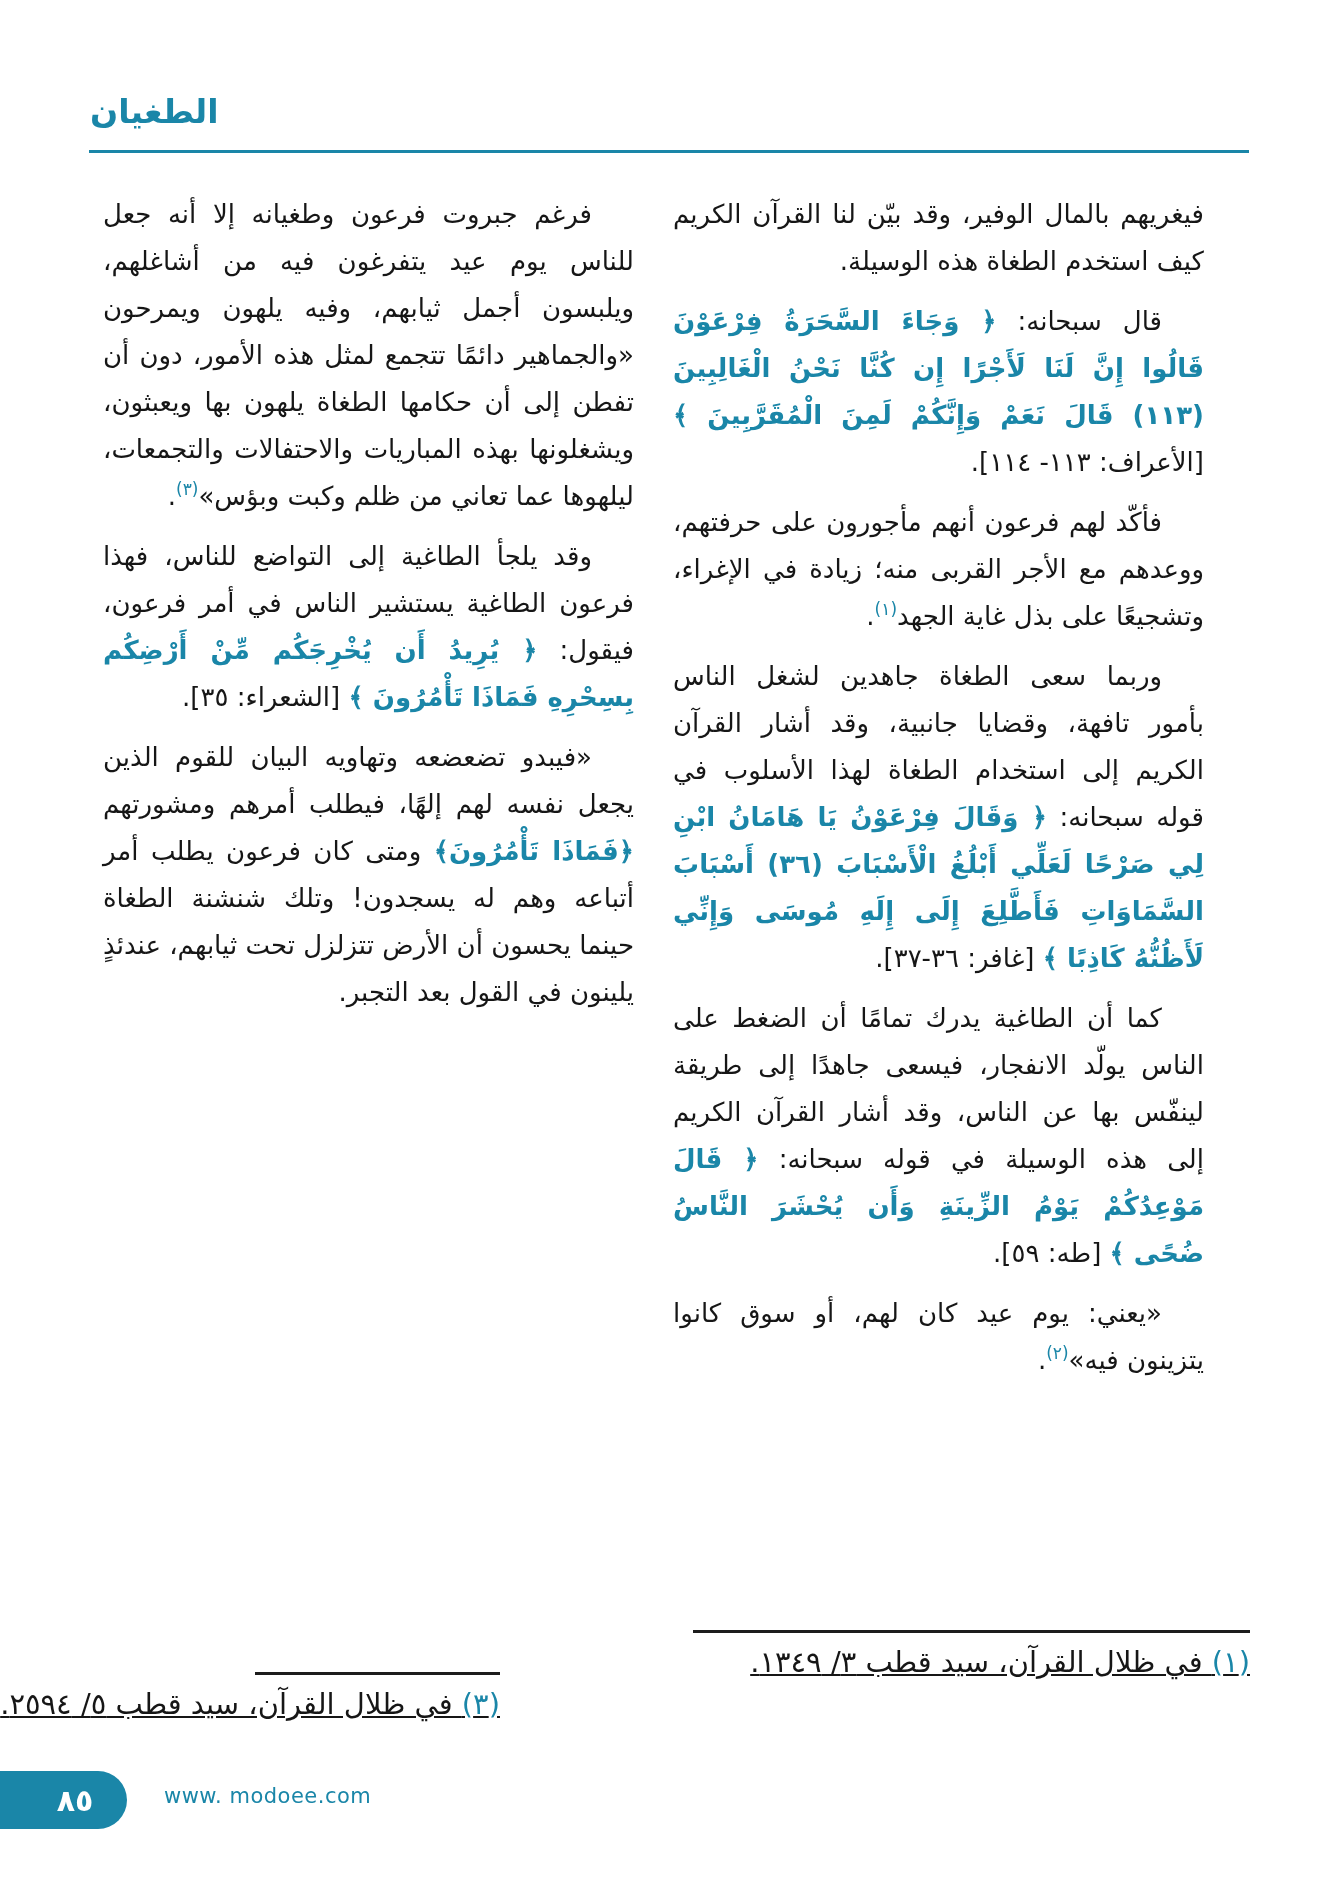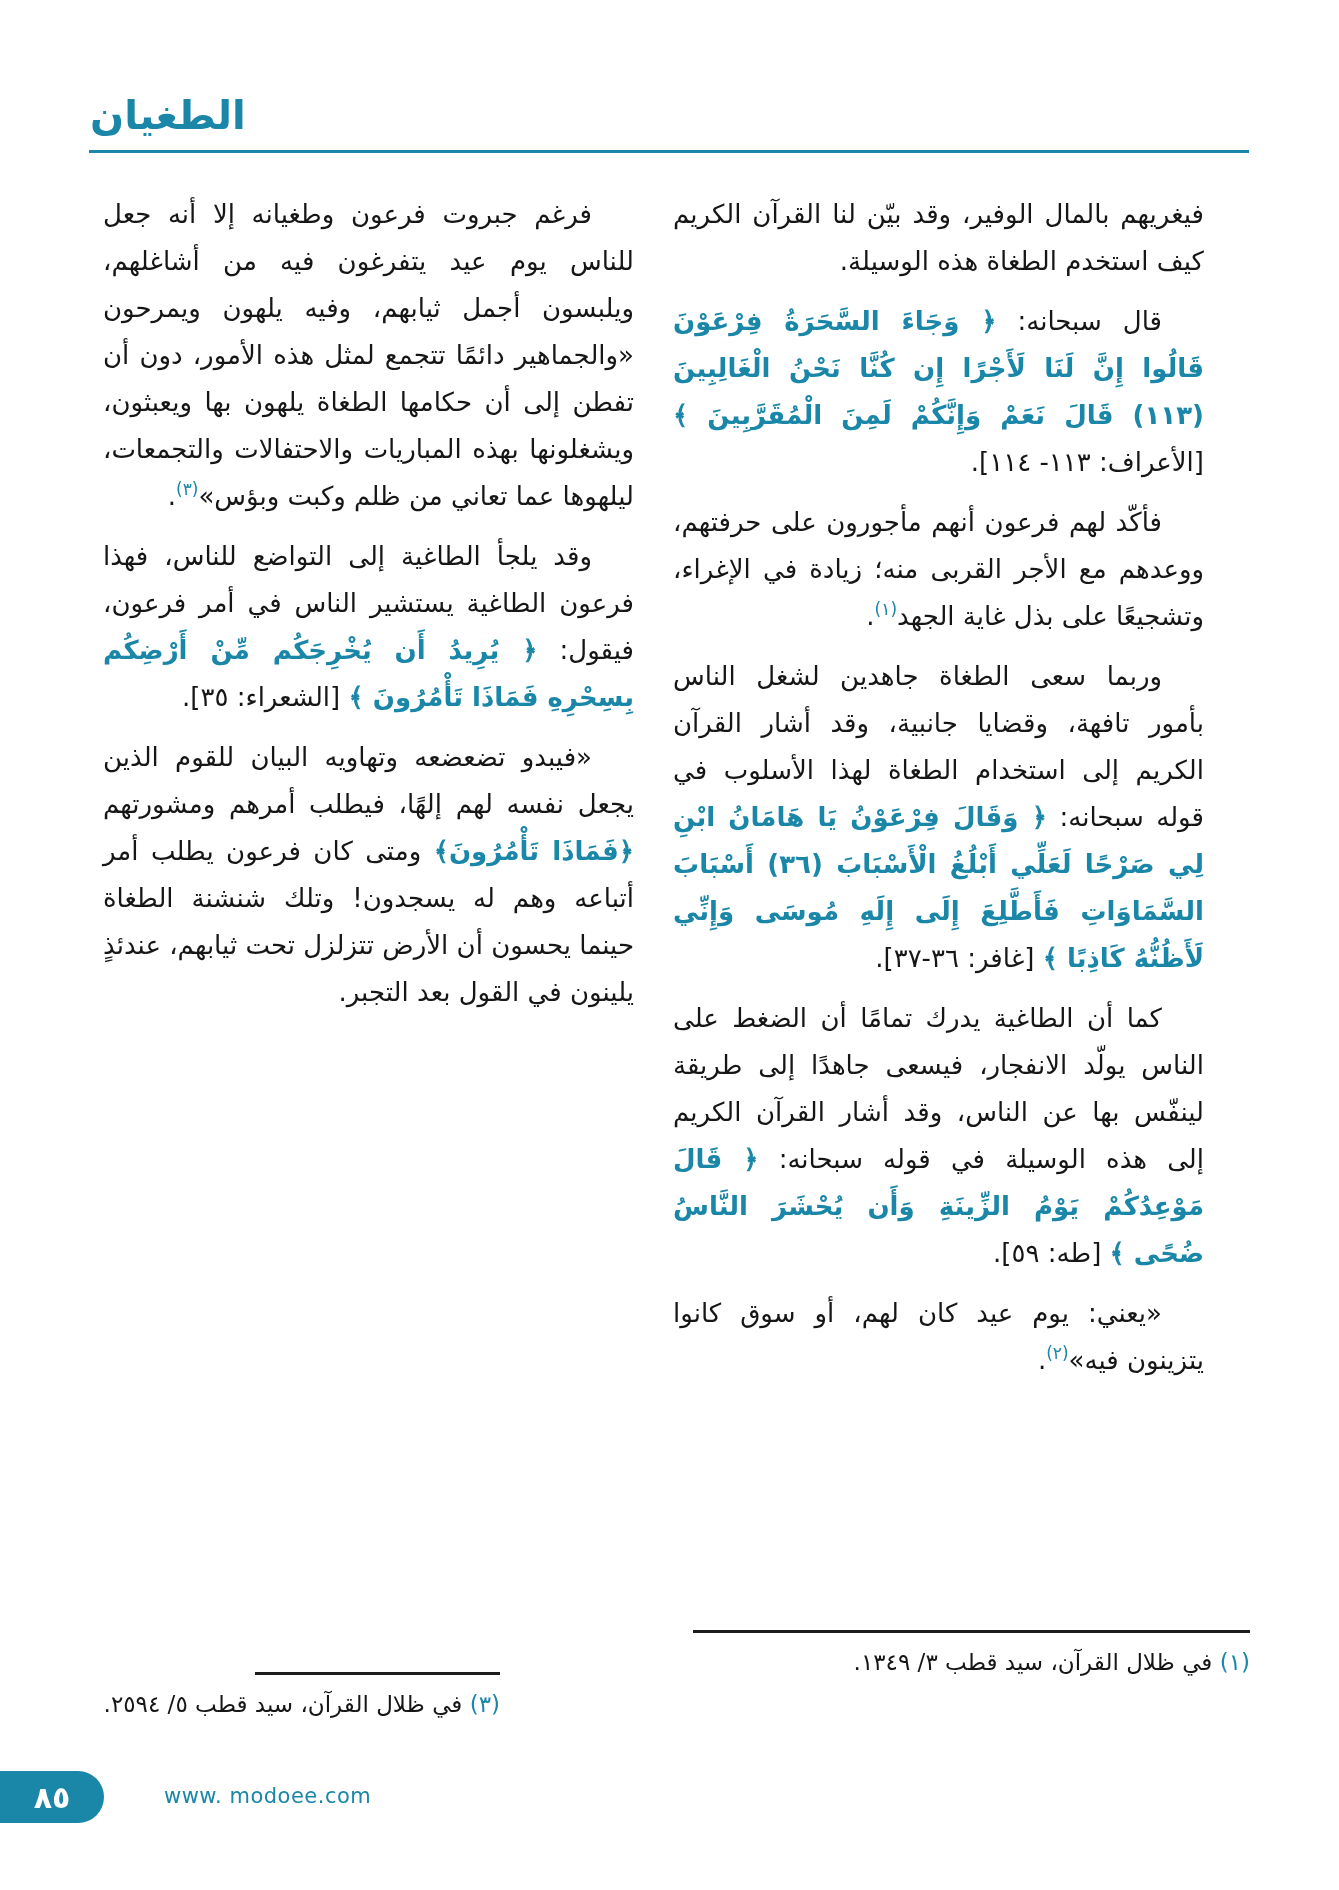--- a/index.html
+++ b/index.html
@@ -15,21 +15,21 @@
     font-family: "DejaVu Sans", sans-serif;
     overflow: hidden;
     direction: rtl;
   }
   
   .header-title {
     position: absolute;
     left: 90px;
     top: 92px;
     color: var(--accent, #1a86a8);
-    font-size: 40px;
+    font-size: 33px;
     font-weight: bold;
     direction: rtl;
   }
   .header-rule {
     position: absolute;
     left: 89px;
     top: 150px;
     width: 1160px;
     height: 3px;
     background: var(--accent, #1a86a8);
@@ -63,41 +63,43 @@
   .fn-sep {
     position: absolute;
     height: 3px;
     background: #1c1c1c;
   }
   .fn-sep-right { left: 693px; top: 1630px; width: 557px; }
   .fn-sep-left  { left: 255px; top: 1672px; width: 245px; }
   .footnotes {
     position: absolute;
     direction: rtl;
-    font-size: 23px;
+    font-size: 29px;
     line-height: 41px;
     color: #161616;
+    text-decoration: underline;
   }
   .footnotes-right { left: 693px; top: 1642px; width: 557px; }
   .footnotes-left  { left: 140px; top: 1684px; width: 360px; }
   .footnote { white-space: nowrap; }
   .fn-marker { color: var(--accent, #1a86a8); }
   
   .page-number-tab {
     position: absolute;
     left: 0;
     top: 1771px;
     width: 104px;
-    height: 52px;
+    height: 58px;
     background: var(--accent, #1a86a8);
     border-radius: 0 30px 30px 0;
     display: flex;
     align-items: center;
     justify-content: center;
     direction: ltr;
+    padding-left: 23px;
   }
   .page-number-tab span {
     color: #ffffff;
     font-size: 30px;
     font-weight: bold;
   }
   .website {
     position: absolute;
     left: 130px;
     top: 1784px;

